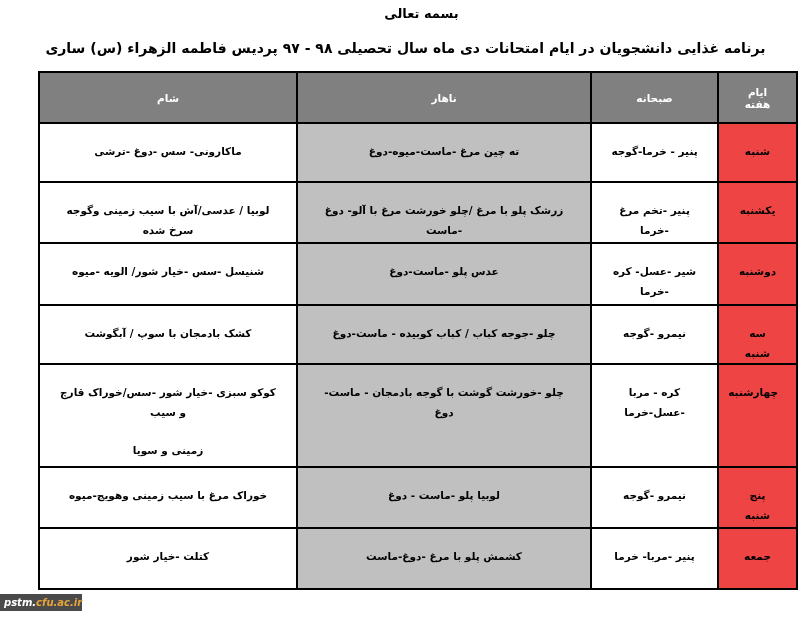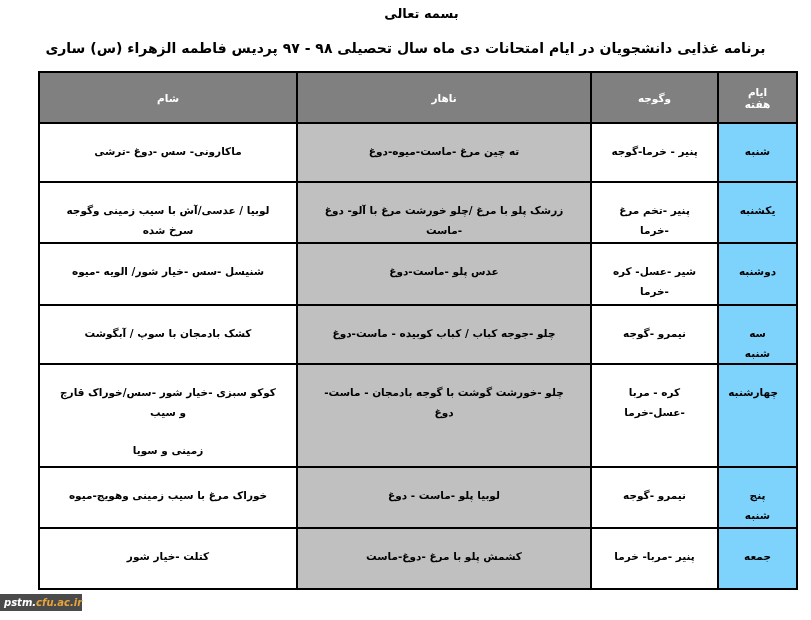--- a/index.html
+++ b/index.html
@@ -56,21 +56,21 @@
       background: #808080;
       color: #ffffff;
       height: 49px;
     }
     table.menu td {
       vertical-align: top;
       padding-top: 17px;
       line-height: 20px;
       font-size: 10.5px;
     }
-    td.day-cell { background: #7dd3fc; }
+    td.day-cell { background: #ef4444; }
     td.lunch-cell { background: #c0c0c0; }
     td.breakfast-cell { background: #ffffff; }
     td.dinner-cell { background: #ffffff; }
     col.c-day { width: 79px; }
     col.c-breakfast { width: 127px; }
     col.c-lunch { width: 294px; }
     col.c-dinner { width: 258px; }
     tr.r0 td { height: 40px; margin-top: 8px; }
     tr.r1 td { height: 42px; }
     tr.r2 td { height: 43px; }
@@ -107,21 +107,21 @@
 <table class="menu">
   <colgroup>
     <col class="c-day">
     <col class="c-breakfast">
     <col class="c-lunch">
     <col class="c-dinner">
   </colgroup>
   <thead>
     <tr>
       <th>ایام هفته</th>
-      <th>وگوجه</th>
+      <th>صبحانه</th>
       <th>ناهار</th>
       <th>شام</th>
     </tr>
   </thead>
   <tbody>
     <tr class="r0">
       <td class="day-cell">شنبه</td>
       <td class="breakfast-cell">پنیر  -  خرما-گوجه</td>
       <td class="lunch-cell">ته چین مرغ -ماست-میوه-دوغ</td>
       <td class="dinner-cell">ماکارونی- سس -دوغ -ترشی</td>

